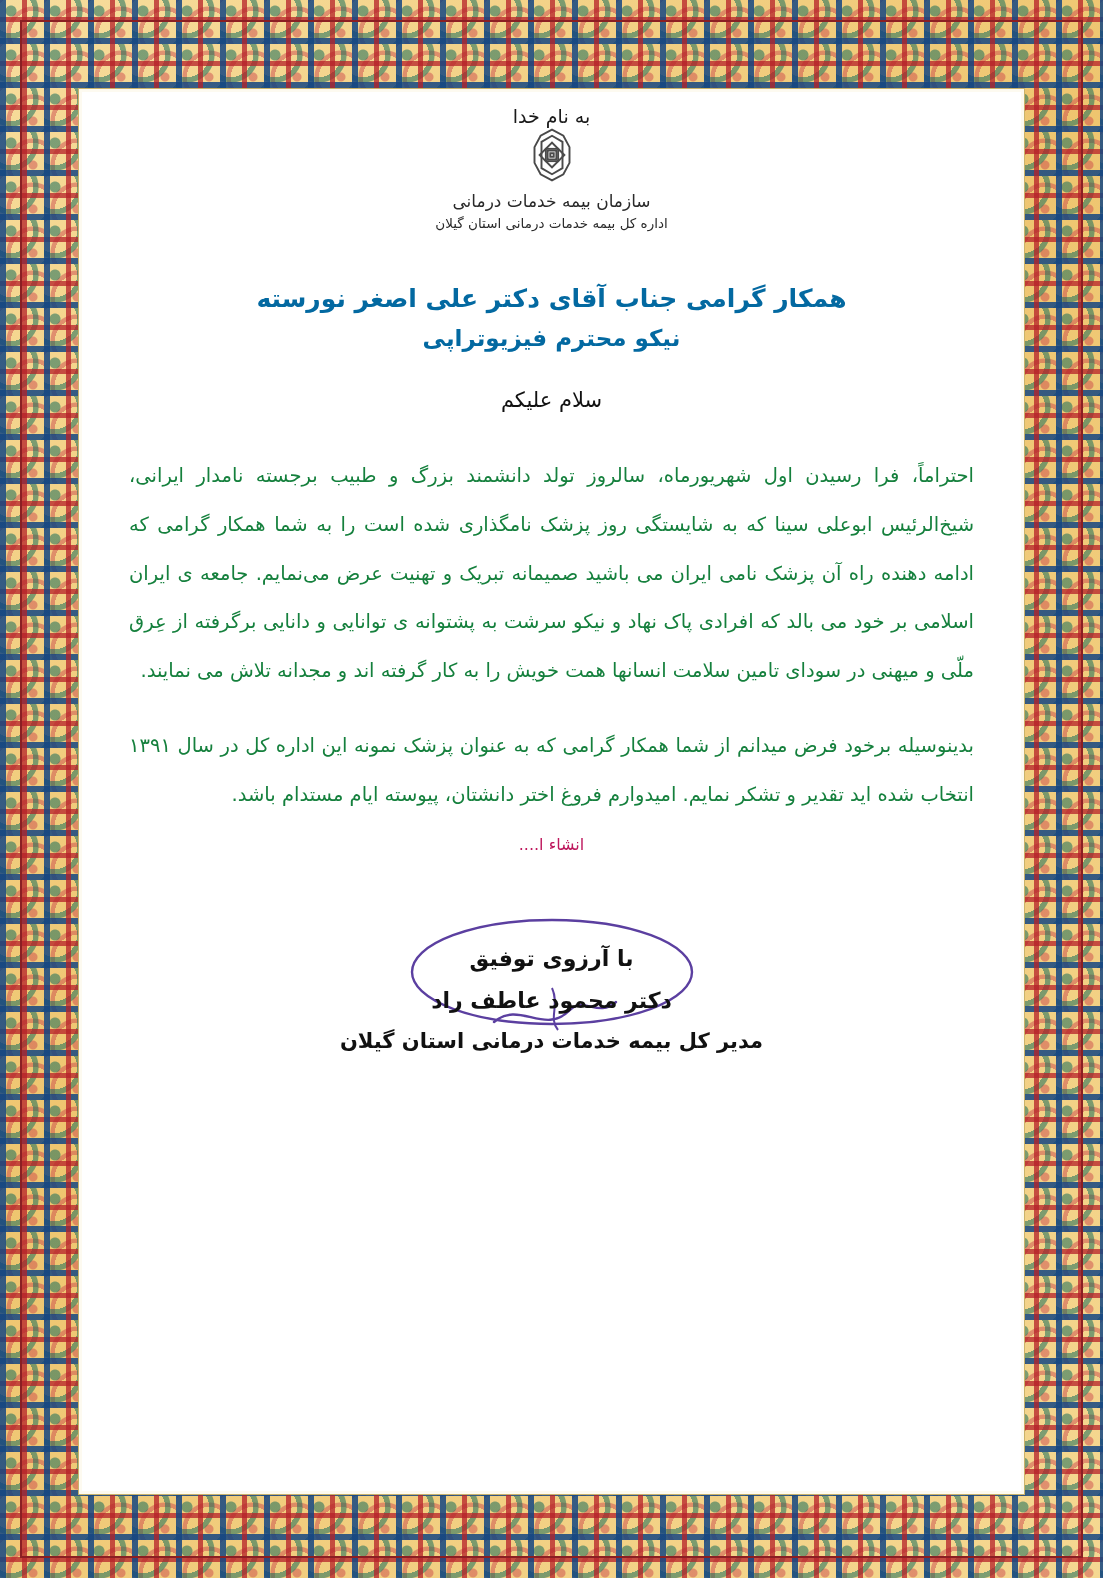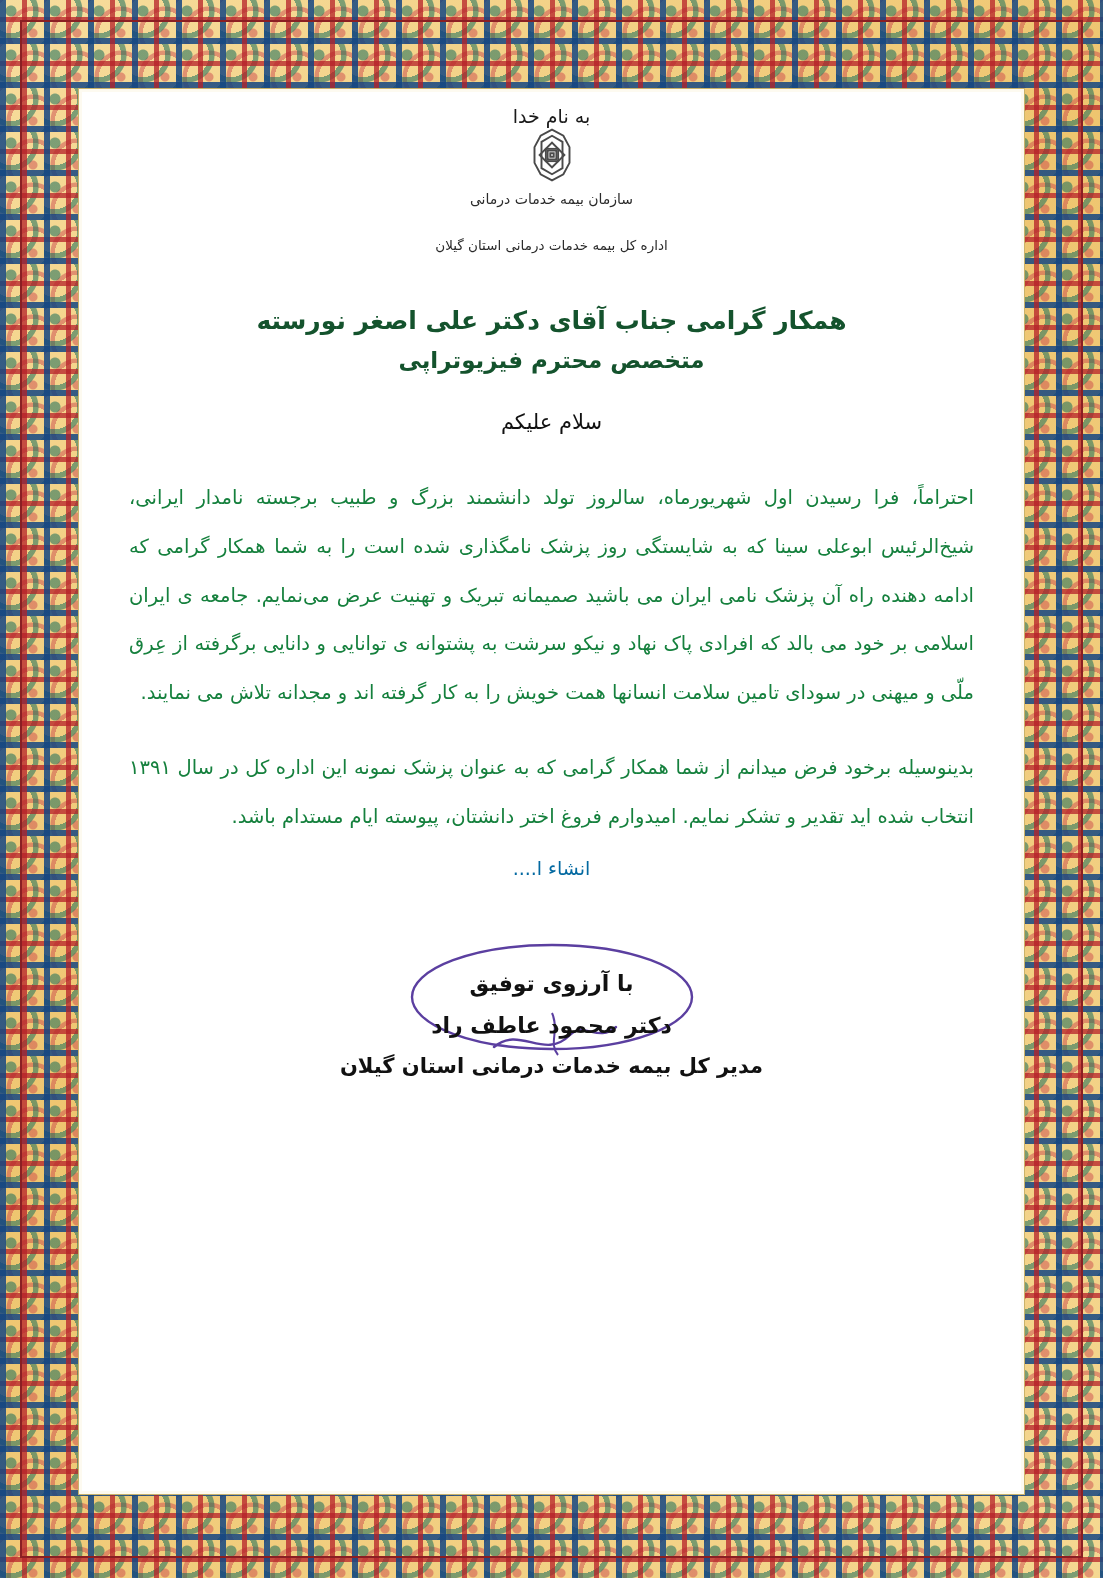--- a/index.html
+++ b/index.html
@@ -90,44 +90,44 @@
     font-family: "DejaVu Sans", sans-serif;
   }
   .org-mark {
     display: block;
     margin: 0 auto 8px auto;
     width: 56px;
     height: 56px;
     color: #4a4a4a;
   }
   .org-line1 {
-    font-size: 14px;
+    font-size: 17px;
     color: #2a2a2a;
     letter-spacing: 0.2px;
-    margin-bottom: 30px;
+    margin-bottom: 4px;
   }
   .org-line2 {
     font-size: 13.5px;
     color: #2a2a2a;
     letter-spacing: 0.2px;
   }
   .letterhead-wrap {
     width: 100%;
     display: flex;
     justify-content: center;
   }
   .letterhead-box {
     text-align: center;
   }
 
   .recipient {
     margin-top: 48px;
     text-align: center;
     font-weight: bold;
-    color: #14532d;
+    color: #0369a1;
   }
   .recipient .line1 {
     font-size: 25px;
     line-height: 1.6;
   }
   .recipient .line2 {
     font-size: 23px;
     line-height: 1.7;
   }
 
@@ -146,23 +146,23 @@
     text-align: justify;
     text-justify: inter-word;
     padding: 0 6px;
   }
   .body-text p {
     margin: 0 0 26px 0;
   }
 
   .closing-tail {
     margin-top: -10px;
-    font-size: 19px;
-    text-align: center;
-    color: #0369a1;
+    font-size: 16px;
+    text-align: center;
+    color: #be185d;
   }
 
   
   .signature-block {
     position: relative;
     margin-top: 84px;
     text-align: center;
   }
   .sig-oval {
     position: absolute;
@@ -209,21 +209,21 @@
               </g>
             </svg>
           </span>
           <div class="org-line1">سازمان بیمه خدمات درمانی</div>
           <div class="org-line2">اداره کل بیمه خدمات درمانی استان گیلان</div>
         </div>
       </div>
 
       <div class="recipient">
         <div class="line1">همکار گرامی جناب آقای دکتر علی اصغر نورسته</div>
-        <div class="line2">متخصص محترم فیزیوتراپی</div>
+        <div class="line2">نیکو محترم فیزیوتراپی</div>
       </div>
 
       <div class="greeting">سلام علیکم</div>
 
       <div class="body-text">
         <p>احتراماً، فرا رسیدن اول شهریورماه، سالروز تولد دانشمند بزرگ و طبیب برجسته نامدار ایرانی، شیخ‌الرئیس ابوعلی سینا که به شایستگی روز پزشک نامگذاری شده است را به شما همکار گرامی که ادامه دهنده راه آن پزشک نامی ایران می باشید صمیمانه تبریک و تهنیت عرض می‌نمایم. جامعه ی ایران اسلامی بر خود می بالد که افرادی پاک نهاد و نیکو سرشت به پشتوانه ی توانایی و دانایی برگرفته از عِرق ملّی و میهنی در سودای تامین سلامت انسانها همت خویش را به کار گرفته اند و مجدانه تلاش می نمایند.</p>
         <p>بدینوسیله برخود فرض میدانم از شما همکار گرامی که به عنوان پزشک نمونه این اداره کل در سال ۱۳۹۱ انتخاب شده اید تقدیر و تشکر نمایم. امیدوارم فروغ اختر دانشتان، پیوسته ایام مستدام باشد.</p>
       </div>
 
       <div class="closing-tail">انشاء ا....</div>

